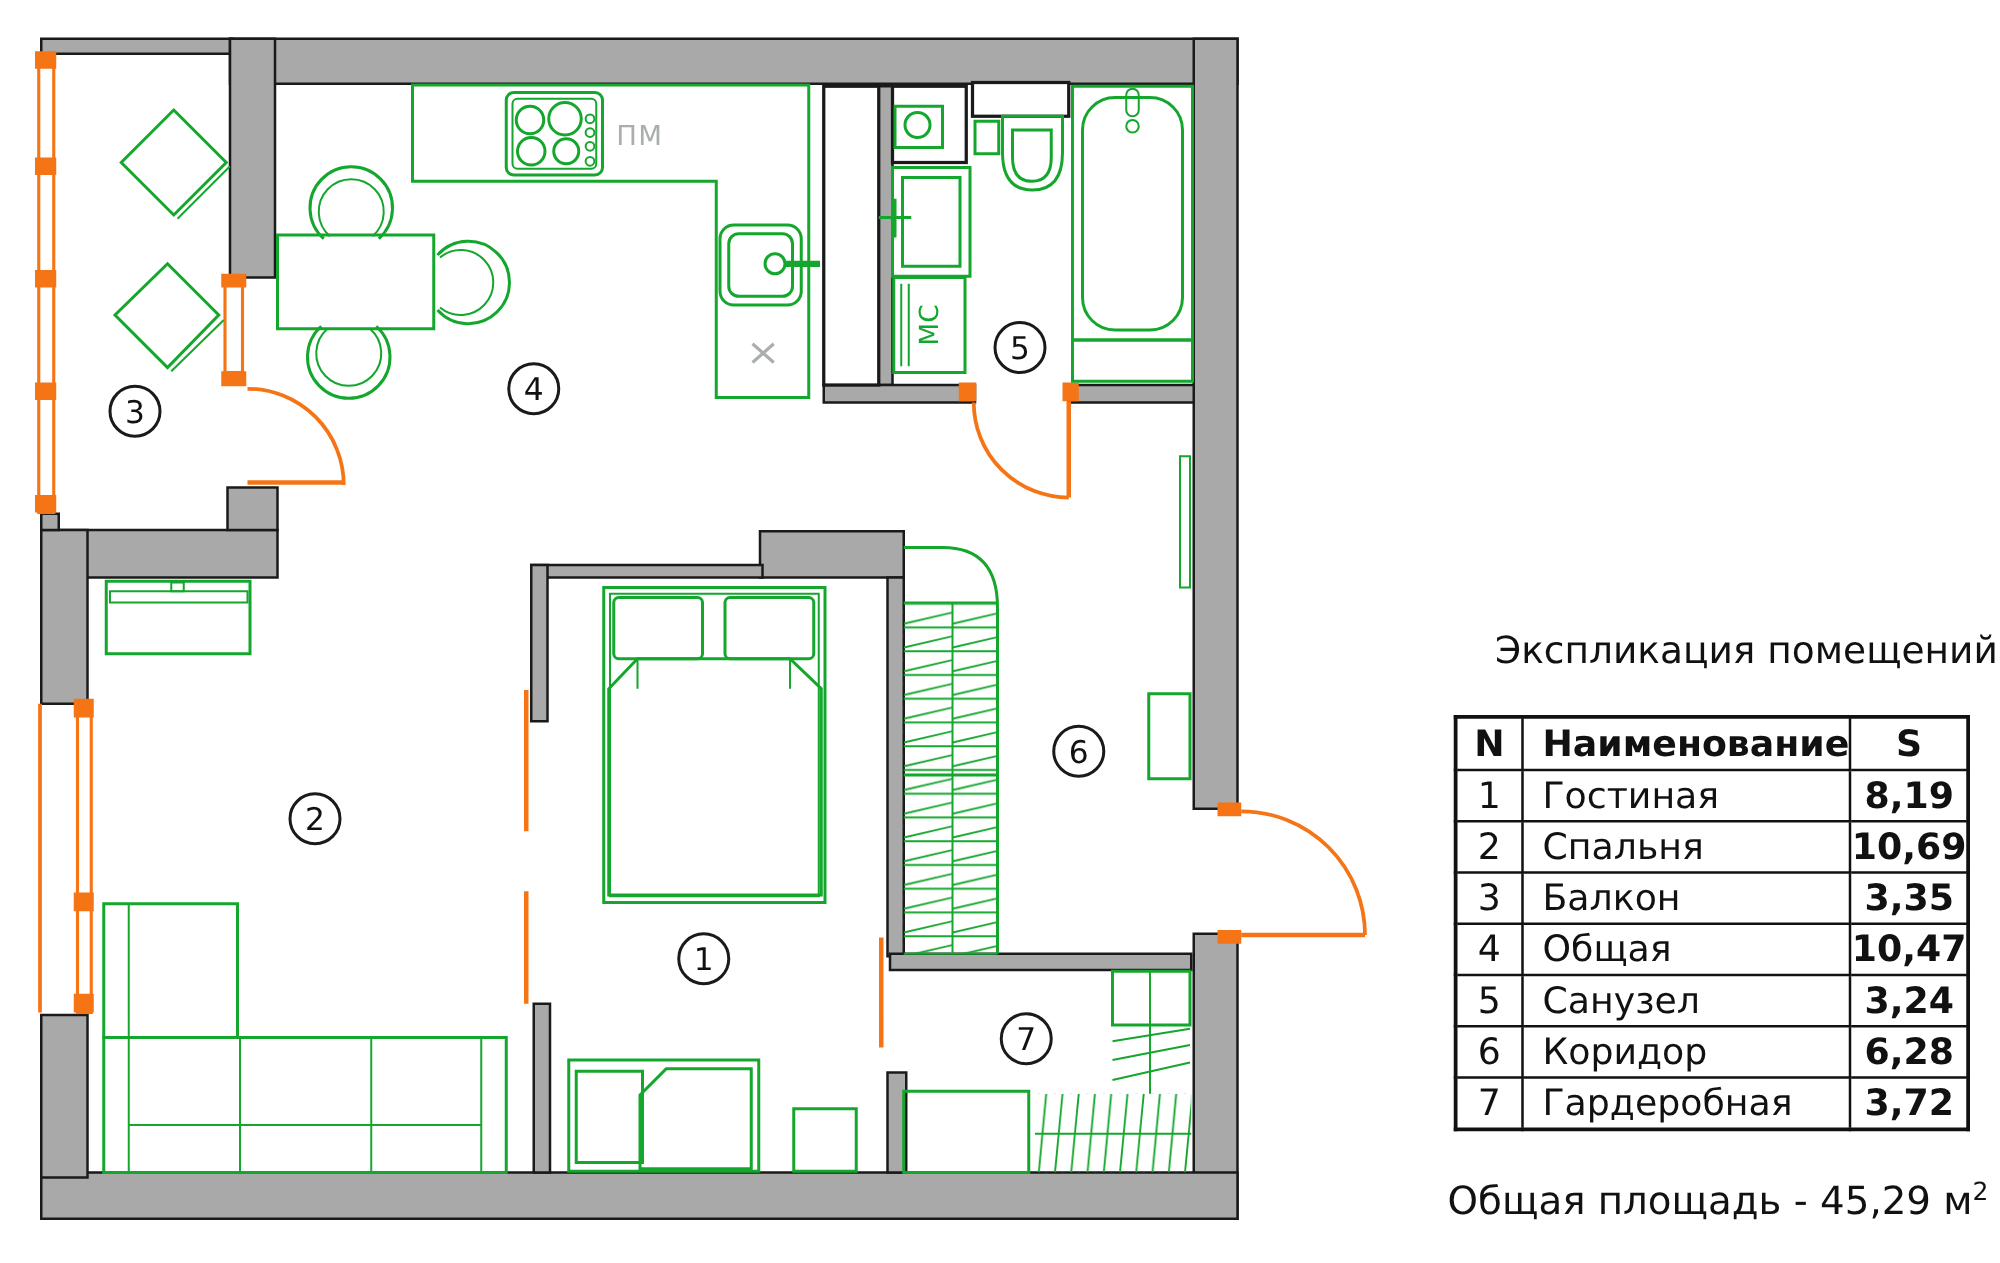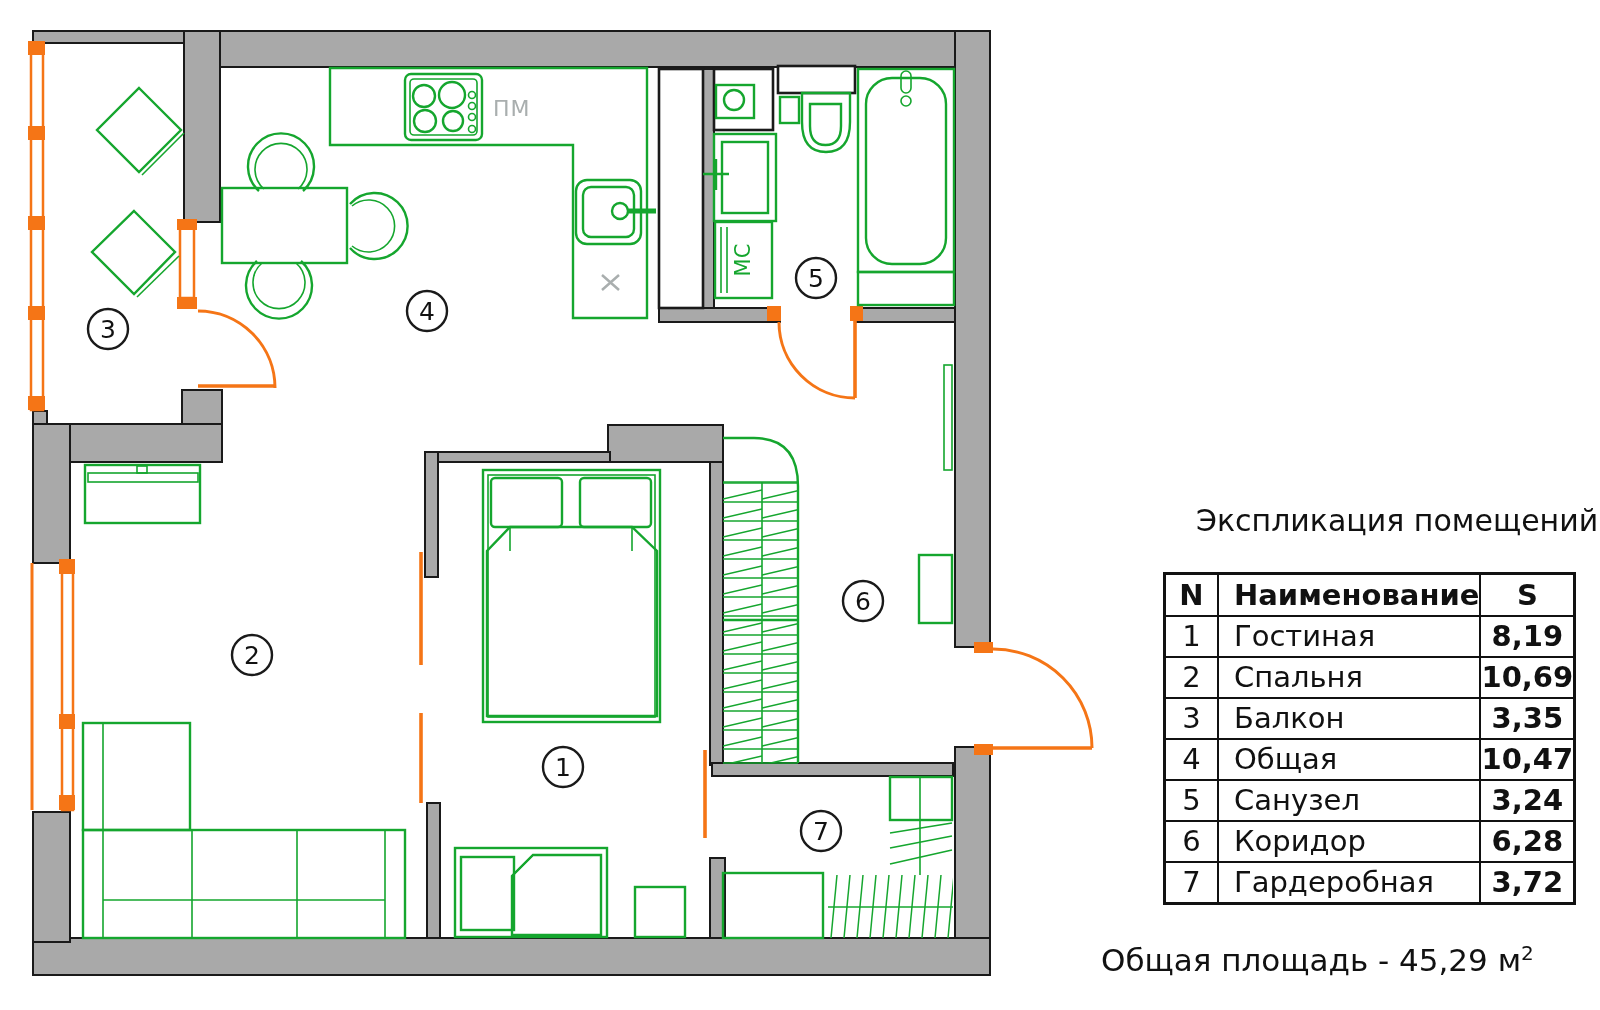--- a/index.html
+++ b/index.html
@@ -32,21 +32,21 @@
 
   
   .legend-title{position:absolute;left:1163px;top:503px;font-size:30px;white-space:nowrap;margin-left:33px;}
   .legend-table{position:absolute;left:1163px;top:572px;border-collapse:collapse;
                 border:3px solid #111;font-size:29px;table-layout:fixed;}
   .legend-table th,.legend-table td{border:2px solid #111;height:39px;padding:0;line-height:1;}
   .col-num{width:51px;text-align:center;}
   .col-name{width:238px;text-align:left;padding-left:15px!important;}
   .col-area{width:90px;text-align:center;font-weight:bold;}
   .legend-table th{font-weight:bold;height:40px;}
-  .total-line{position:absolute;left:1101px;top:941px;font-size:31px;white-space:nowrap;}
+  .total-line{position:absolute;left:1158px;top:941px;font-size:31px;white-space:nowrap;}
   .total-line sup{font-size:20px;}
 </style>
 </head>
 <body>
 
 <svg id="plan-svg" width="1100" height="1010" viewBox="0 0 1100 1010" xmlns="http://www.w3.org/2000/svg">
   <defs>
     <pattern id="shelves" width="39" height="19" patternUnits="userSpaceOnUse" x="723" y="482">
       <line class="hatchline" x1="0" y1="1" x2="39" y2="1"></line>
       <line class="hatchline" x1="0" y1="17" x2="39" y2="8"></line>

